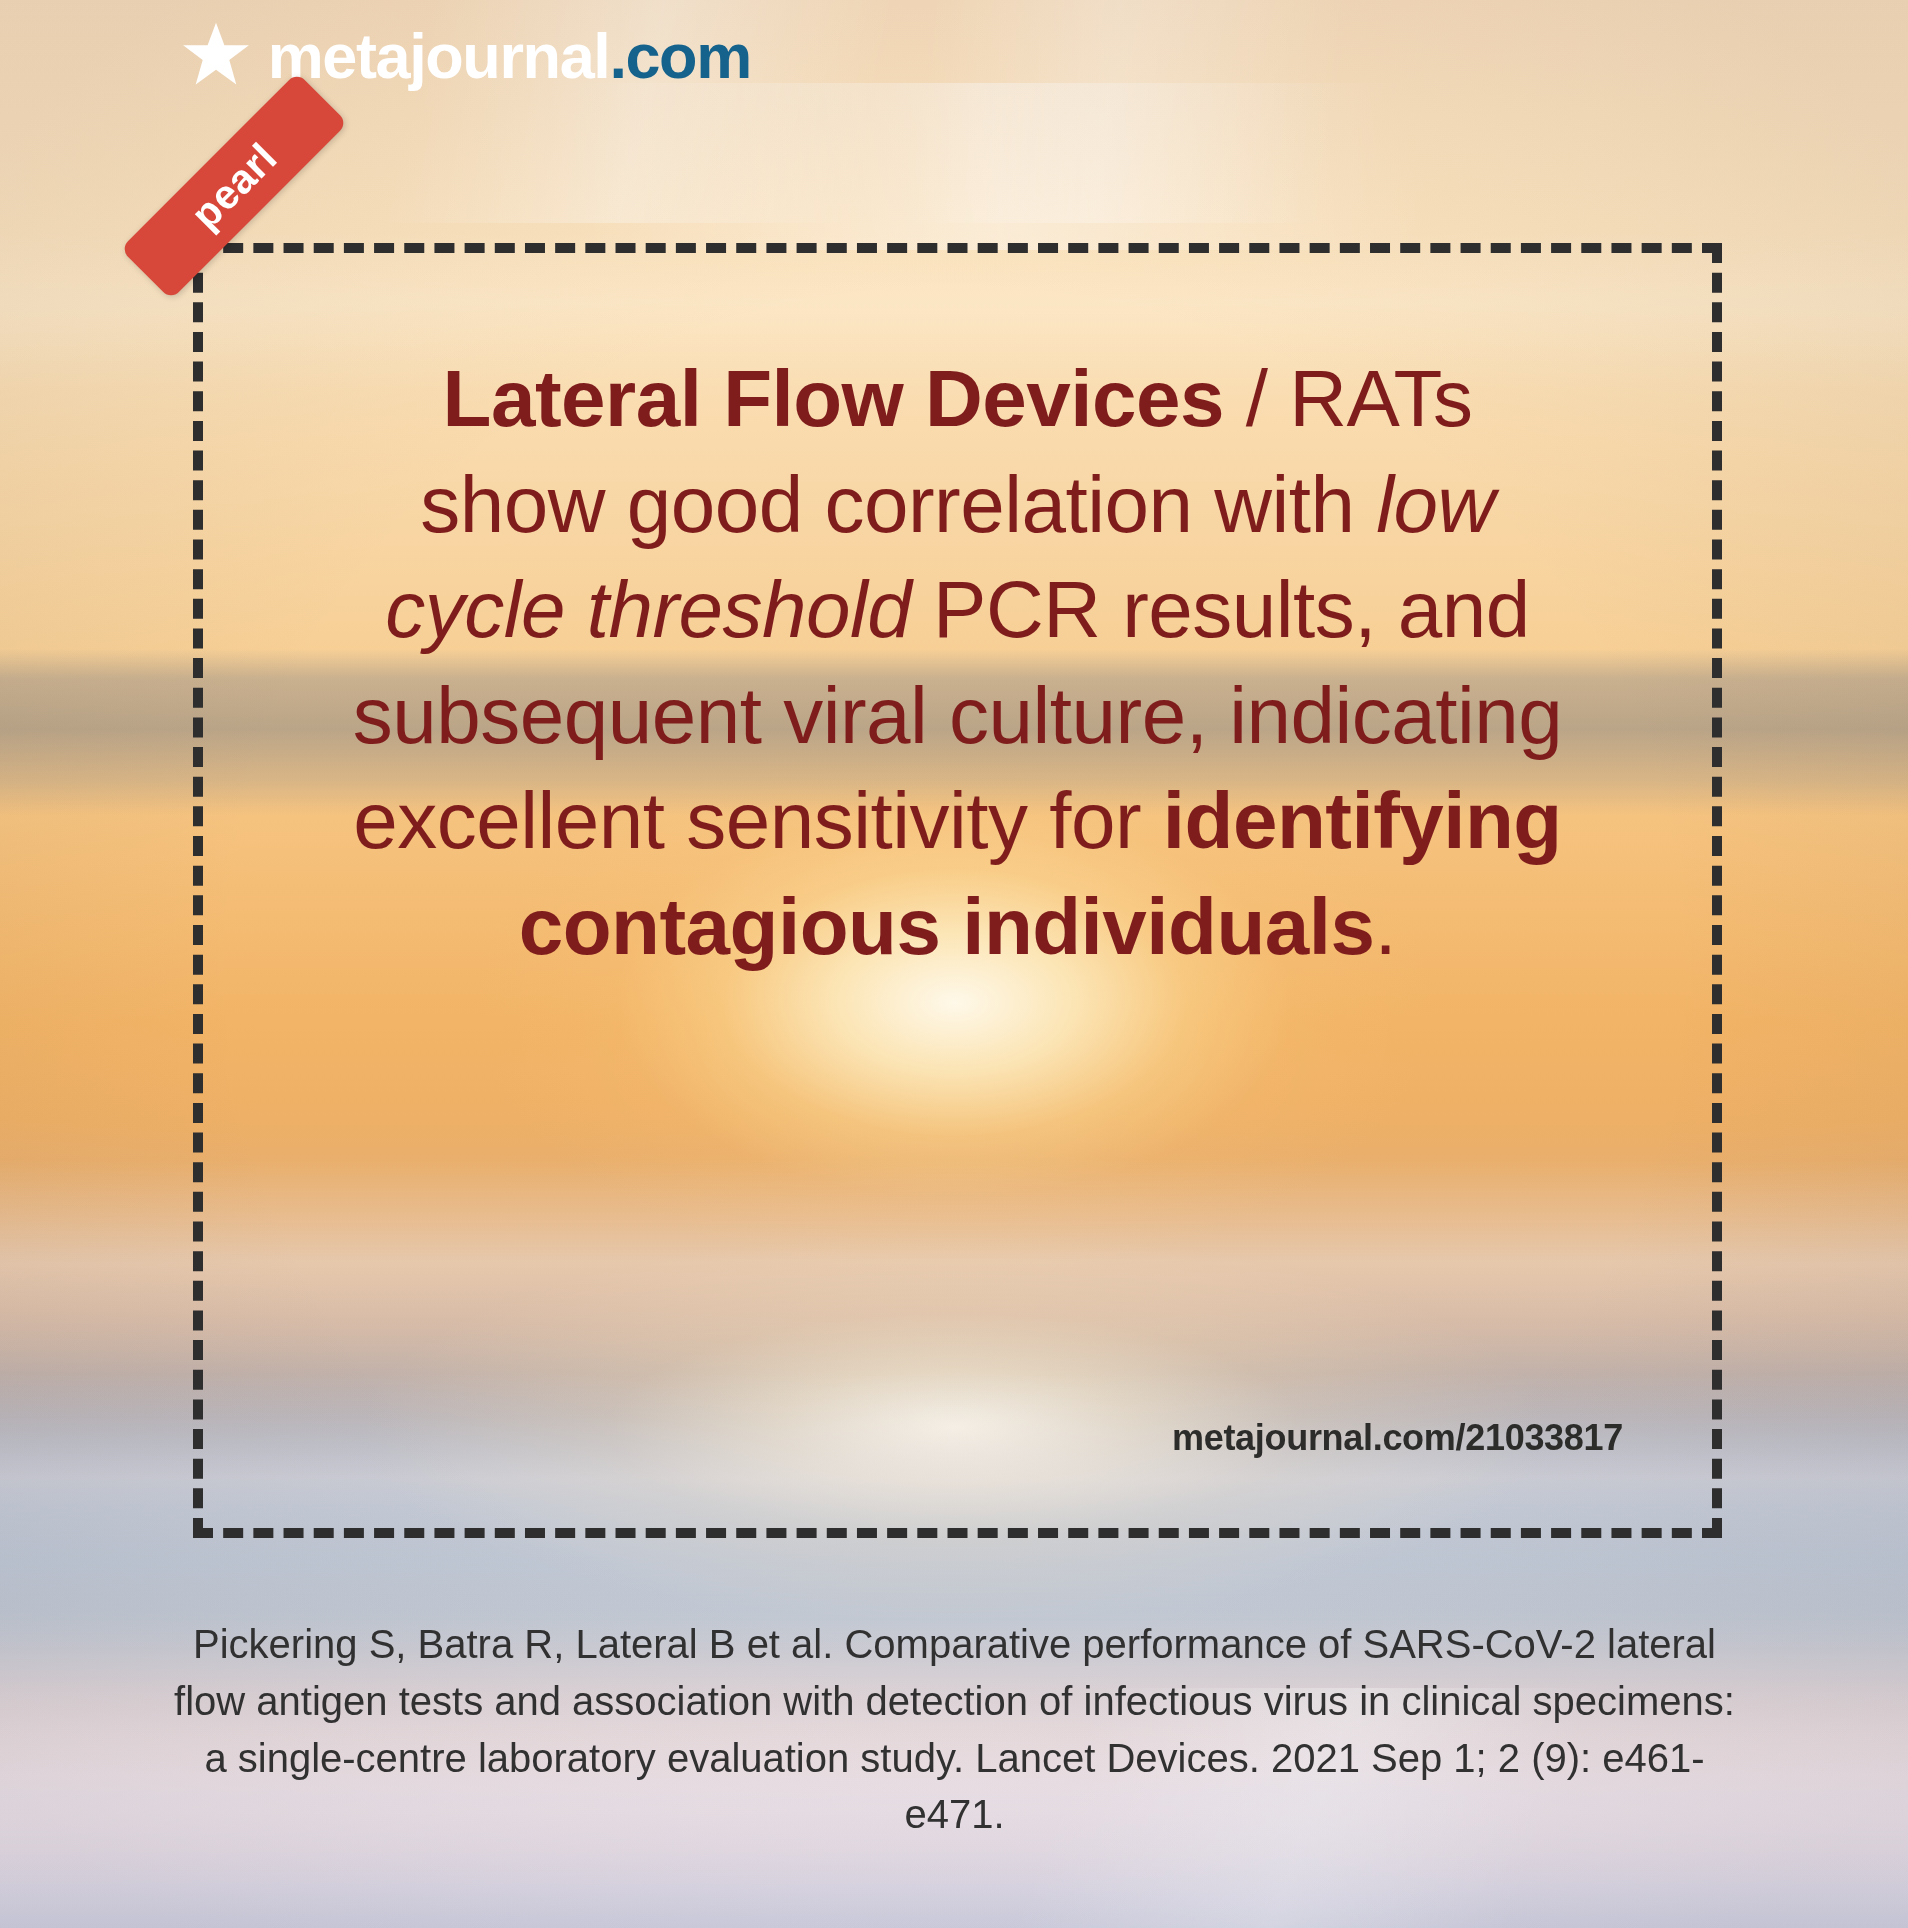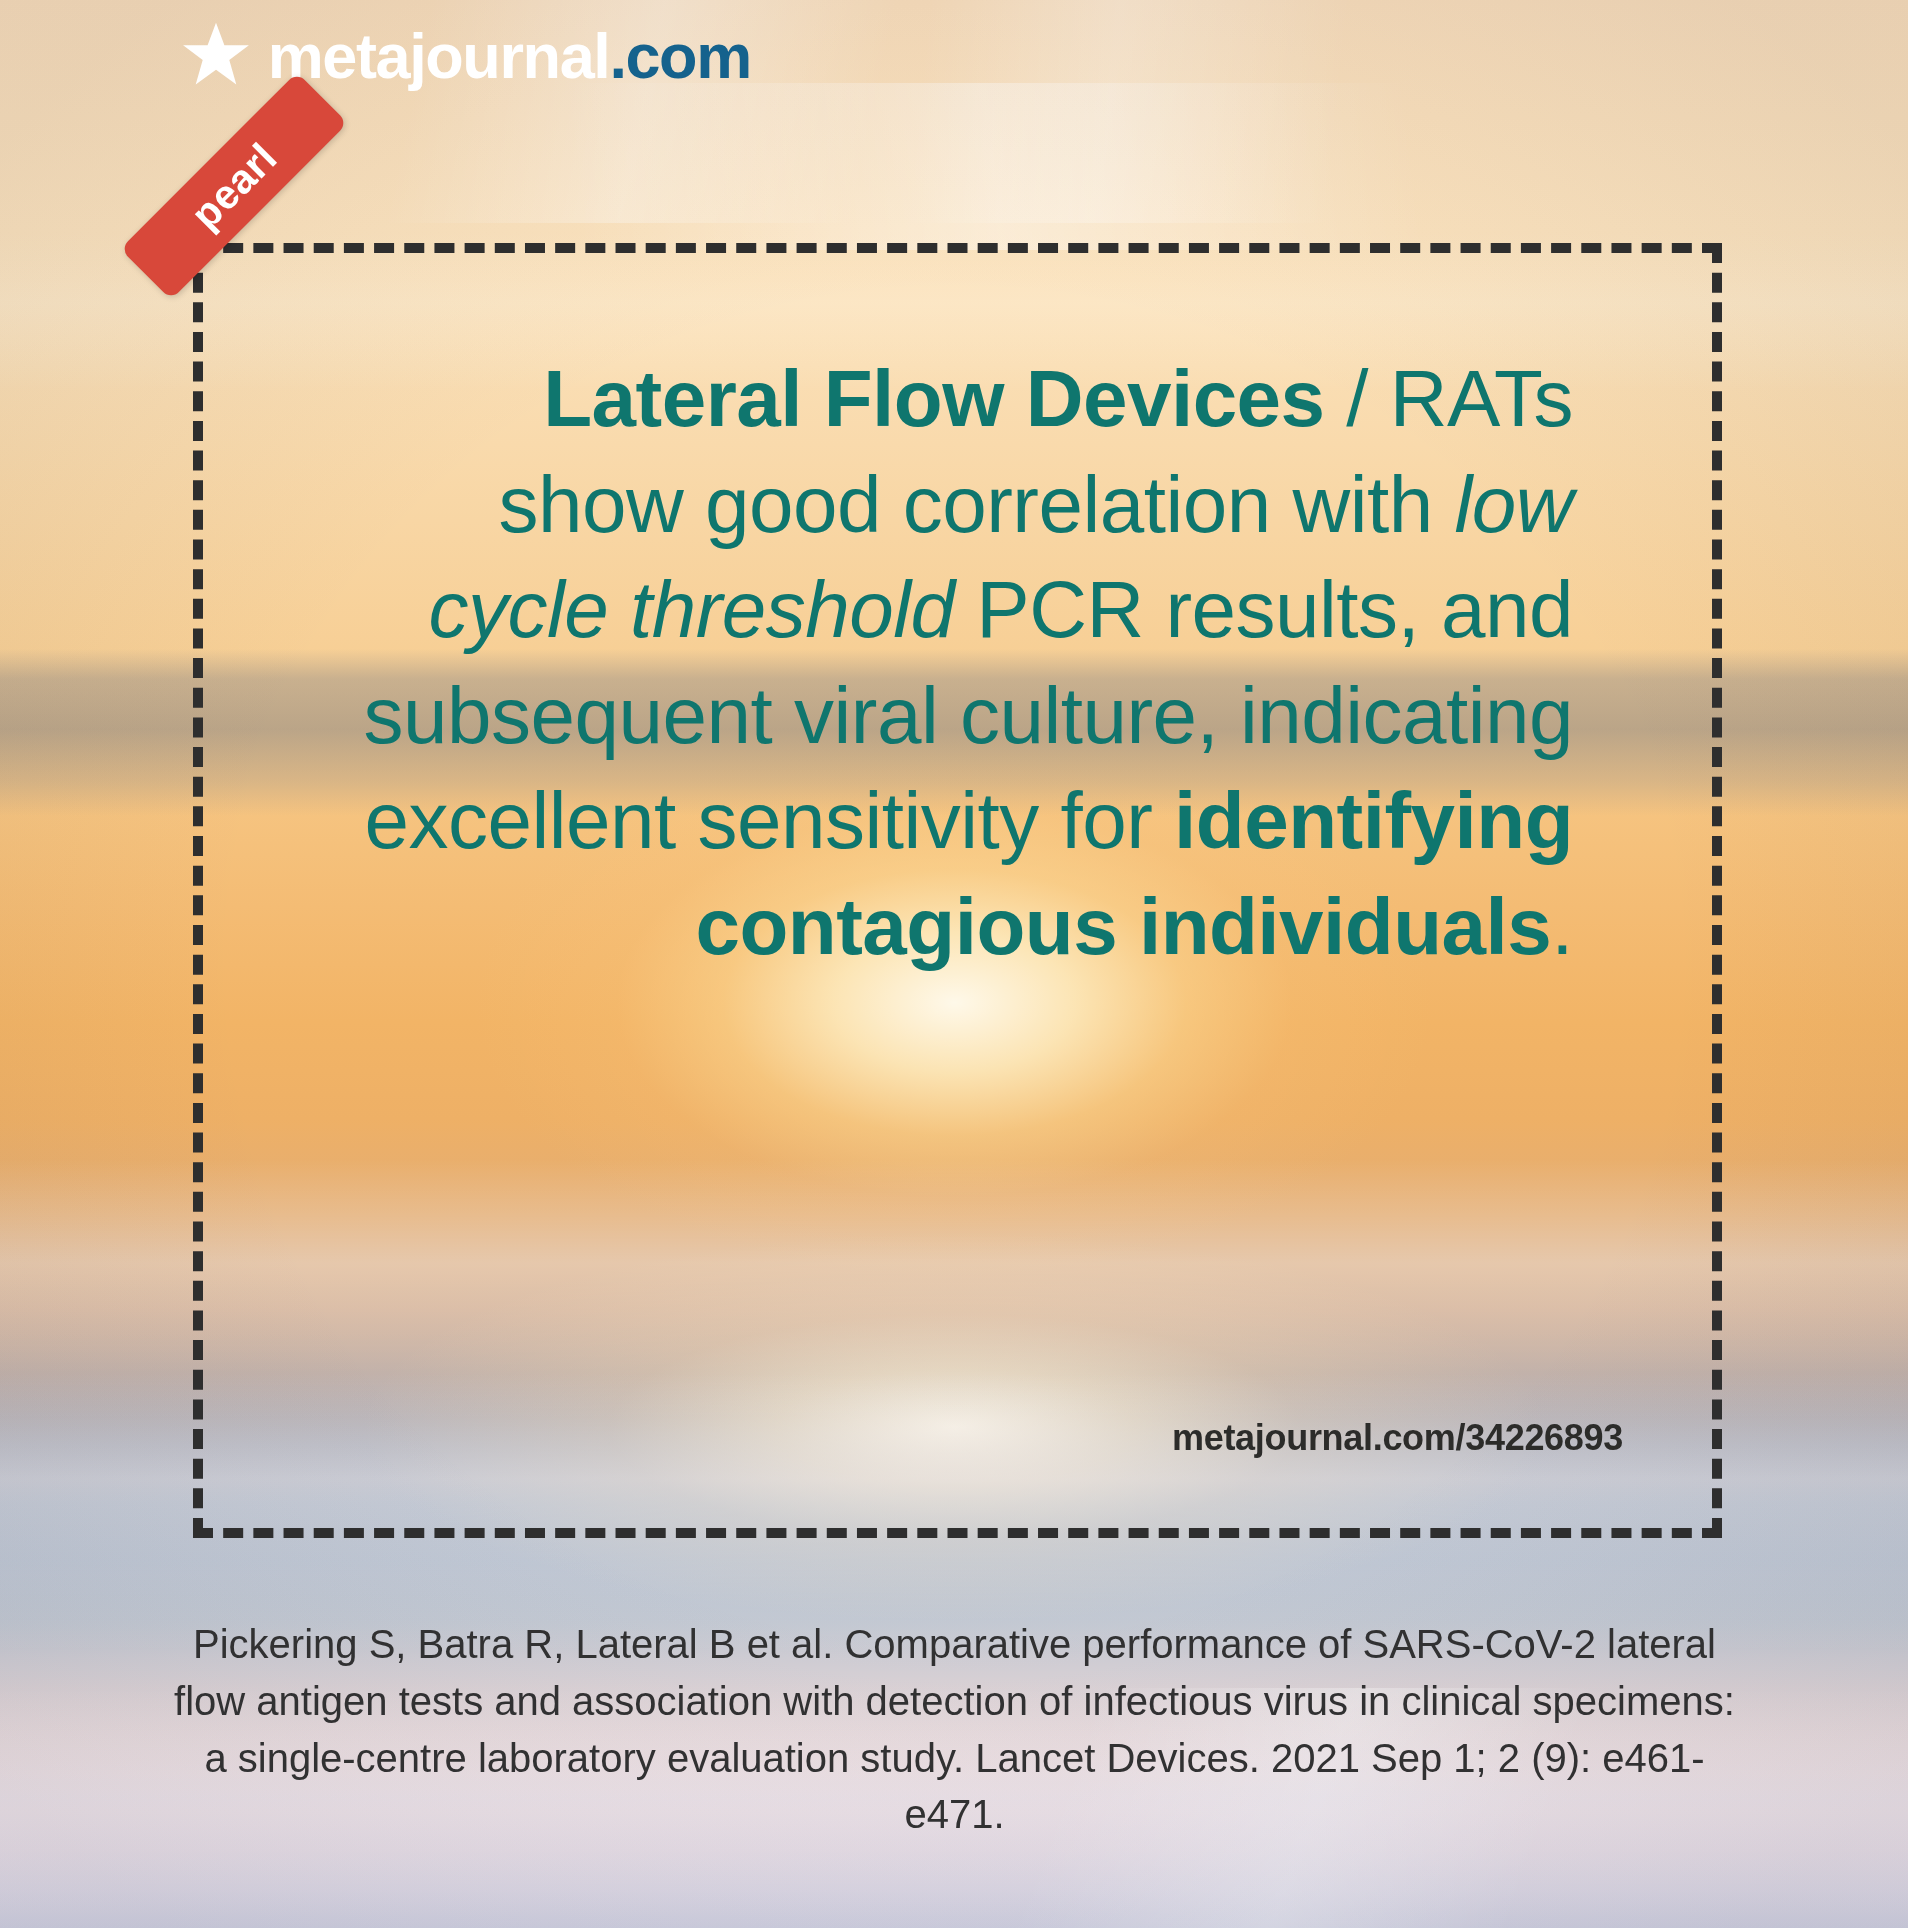--- a/index.html
+++ b/index.html
@@ -178,22 +178,22 @@
     border: 10.2px dashed #2e2e2e;
     box-sizing: border-box;
     z-index: 4;
   }
 
   #quote-text {
     position: absolute;
     left: 139px;
     right: 139px;
     top: 93px;
-    text-align: right;
-    color: #0f766e;
+    text-align: center;
+    color: #7f1d1d;
     font-size: 80px;
     line-height: 1.32;
     letter-spacing: -0.5px;
   }
   #quote-text .b { font-weight: bold; }
   #quote-text .i { font-style: italic; }
 
   #quote-url {
     position: absolute;
     right: 89px;
@@ -245,19 +245,19 @@
   </div>
 
   <div id="pearl-badge">
     <span class="pearl-label">pearl</span>
   </div>
 
   <div id="quote-box">
 
     <div id="quote-text"><span class="b">Lateral Flow Devices</span><span> / </span><span>RATs show good correlation</span> <span>with </span><span class="i">low cycle threshold</span> <span>PCR results, and</span> <span>subsequent viral culture,</span> <span>indicating excellent</span> <span>sensitivity for </span><span class="b">identifying</span> <span class="b">contagious individuals</span><span>.</span></div>
 
-    <div id="quote-url">metajournal.com/34226893</div>
+    <div id="quote-url">metajournal.com/21033817</div>
   </div>
 
   <div id="citation"><span>Pickering S, Batra R, Lateral B </span><span class="i">et al.</span><span> Comparative performance of SARS-CoV-2 lateral flow antigen tests and association with detection of infectious virus in clinical specimens: a single-centre laboratory evaluation study.</span><span> Lancet Devices.</span><span> 2021 Sep 1; 2 (9): e461-e471.</span></div>
 
 </div>
 
 
 </body></html>

